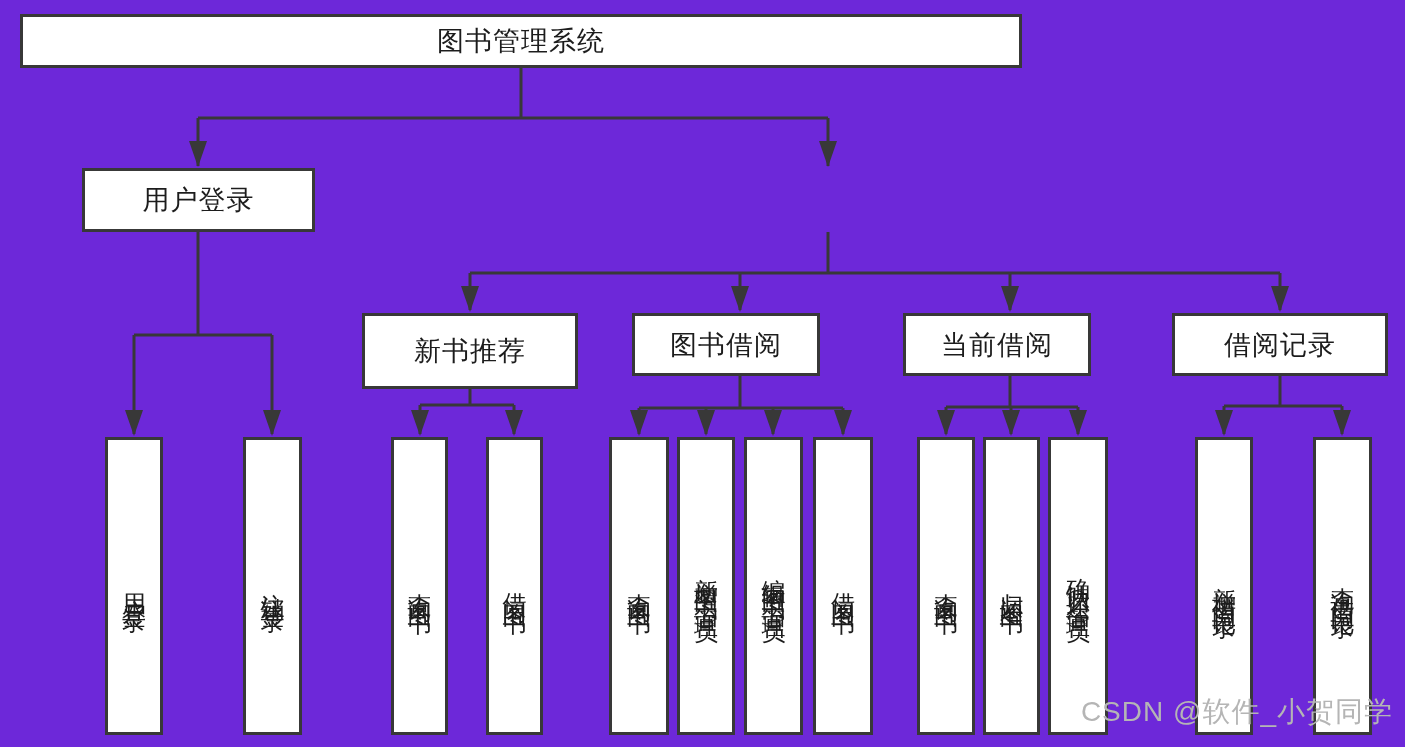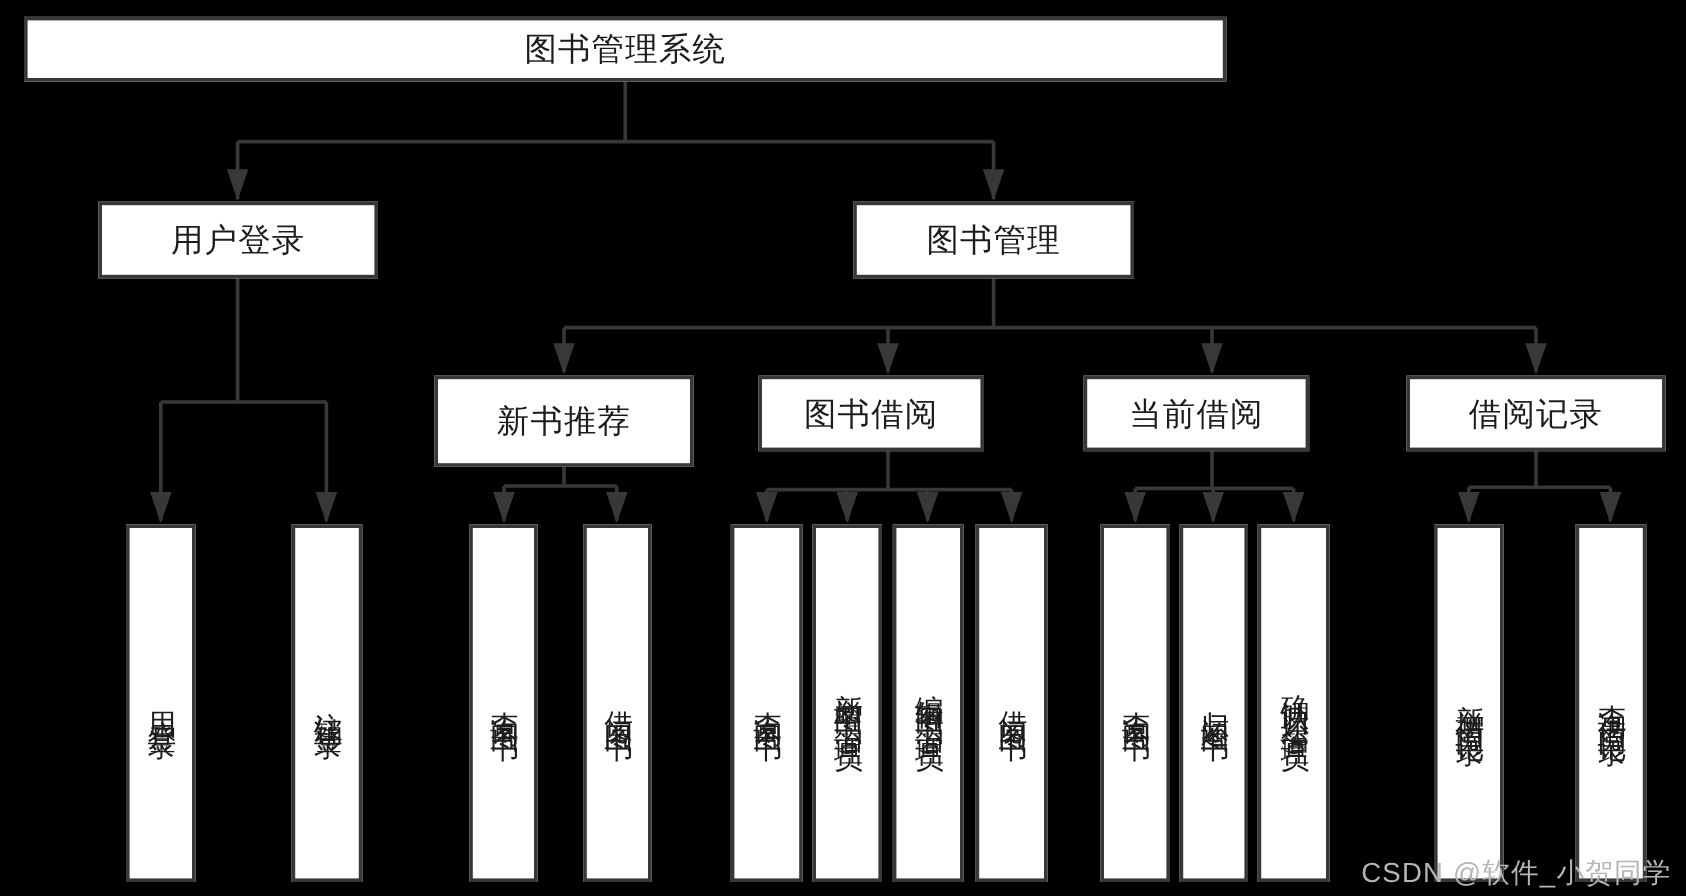--- a/index.html
+++ b/index.html
@@ -1,20 +1,20 @@
 <!DOCTYPE html>
 <html><head>
 <meta charset="utf-8">
 <style>
   html,body { margin:0; padding:0; background:#ffffff; }
   #canvas {
     position: relative;
     width: 1405px;
     height: 747px;
-    background: #000000;
+    background: #6d28d9;
     font-family: "Liberation Sans", "DejaVu Sans", sans-serif;
     overflow: hidden;
   }
   #wires {
     position: absolute;
     left: 0; top: 0;
     width: 1405px; height: 747px;
     pointer-events: none;
   }
   .node {
@@ -35,22 +35,22 @@
   .node-v {
     writing-mode: vertical-rl;
     text-orientation: mixed;
     font-size: 24px;
     letter-spacing: 6px;
     line-height: 1;
   }
   .watermark {
     position: absolute;
     right: 12px;
-    bottom: 4px;
-    font-size: 23px;
+    bottom: 16px;
+    font-size: 28px;
     letter-spacing: 1px;
     color: #b5b5b5;
     white-space: nowrap;
     z-index: 5;
     margin-left: 16px;
   }
 </style>
 </head>
 <body>
 
@@ -83,21 +83,20 @@
       <polygon points="1002,410 1020,410 1011,436"></polygon>
       <polygon points="1069,410 1087,410 1078,436"></polygon>
       <polygon points="1215,410 1233,410 1224,436"></polygon>
       <polygon points="1333,410 1351,410 1342,436"></polygon>
     </g>
   </svg>
 
   <div class="node node-h" style="left:20px; top:14px; width:1002px; height:54px;">图书管理系统</div>
 
   <div class="node node-h" style="left:82px; top:168px; width:233px; height:64px;">用户登录</div>
-  <div class="node node-h" style="left:711px; top:168px; width:234px; height:64px;">图书管理</div>
 
   <div class="node node-h" style="left:362px; top:313px; width:216px; height:76px;">新书推荐</div>
   <div class="node node-h" style="left:632px; top:313px; width:188px; height:63px;">图书借阅</div>
   <div class="node node-h" style="left:903px; top:313px; width:188px; height:63px;">当前借阅</div>
   <div class="node node-h" style="left:1172px; top:313px; width:216px; height:63px;">借阅记录</div>
 
   <div class="node node-v" style="left:105px; top:437px; width:58px; height:298px;">用户登录</div>
   <div class="node node-v" style="left:243px; top:437px; width:59px; height:298px;">注销登录</div>
 
   <div class="node node-v" style="left:391px; top:437px; width:57px; height:298px;">查询图书</div>

